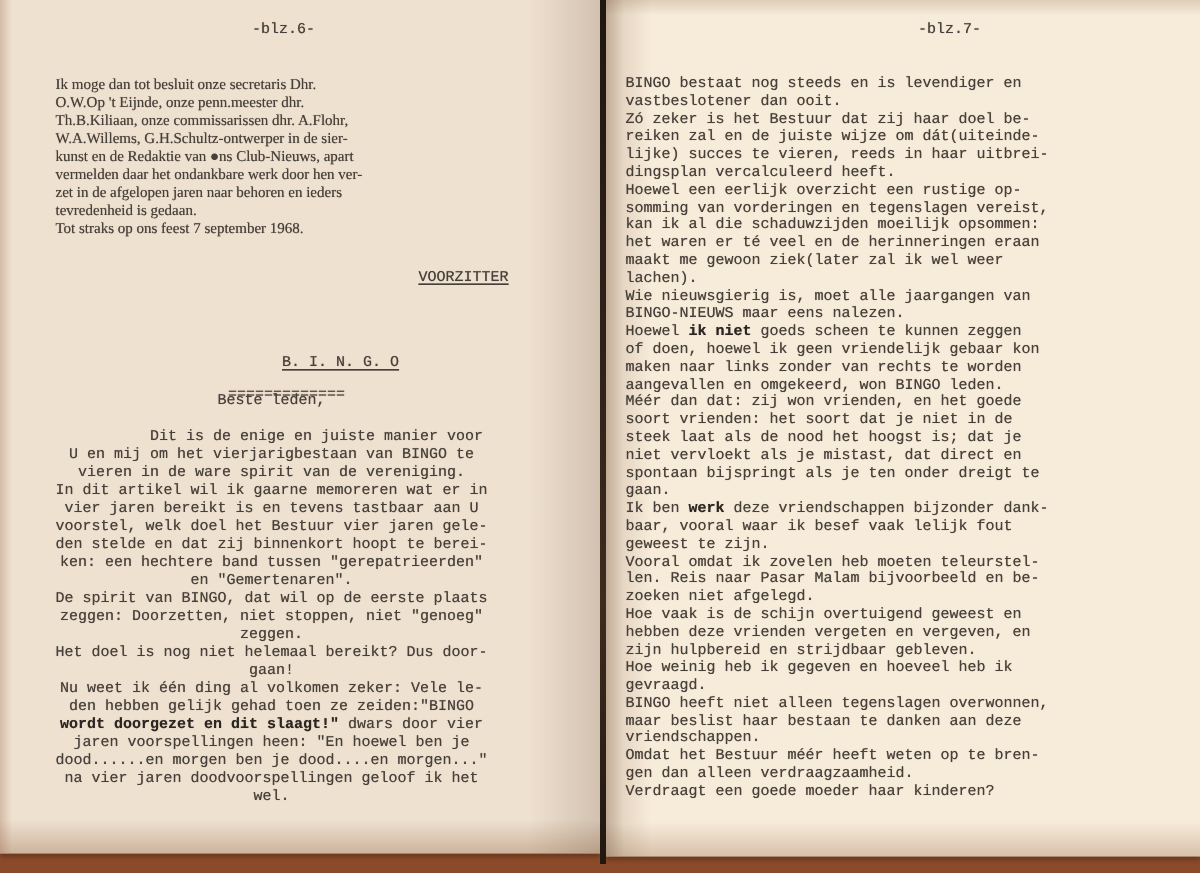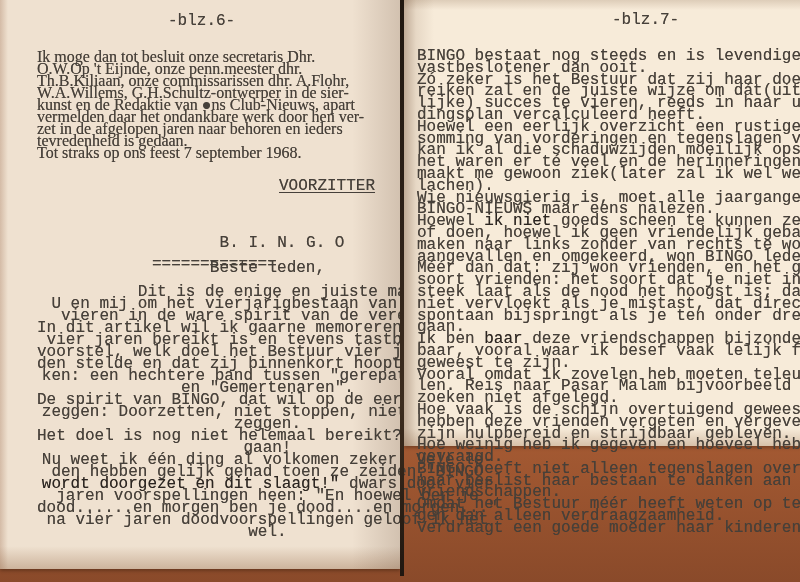--- a/index.html
+++ b/index.html
@@ -20,51 +20,51 @@
   .page{position:absolute;top:0;box-shadow:0 2px 3px rgba(40,20,10,.35);}
   #page-left{
     left:0;width:400px;height:569px;
     background:
       linear-gradient(90deg,rgba(150,100,70,.30) 0px,rgba(150,100,70,0) 8px),
       linear-gradient(90deg,rgba(0,0,0,0) 88%,rgba(80,50,30,.18) 100%),
       linear-gradient(180deg,rgba(0,0,0,0) 96%,rgba(140,95,60,.35) 100%),
       var(--paper-left);
   }
   #page-right{
-    left:404px;width:396px;height:446px;
+    left:404px;width:396px;height:571px;
     background:
       linear-gradient(90deg,rgba(110,75,50,.40) 0px,rgba(110,75,50,.12) 12px,rgba(110,75,50,0) 30px),
       linear-gradient(180deg,rgba(120,85,55,.20) 0px,rgba(120,85,55,0) 10px),
       linear-gradient(180deg,rgba(0,0,0,0) 96%,rgba(140,95,60,.30) 100%),
       var(--paper-right);
   }
   #page-seam{
     position:absolute;left:400px;top:0;width:4px;height:576px;
     background:linear-gradient(180deg,#201710 0%,var(--seam) 40%,#3d2c1e 70%,#201710 100%);
   }
   .tw{
     position:absolute;
     font-family:"Liberation Mono","DejaVu Sans Mono",monospace;
-    font-size:16px;
+    font-size:10px;
     color:var(--ink);
     white-space:pre;
     text-shadow:0 0 0.5px rgba(70,58,46,.65);
   }
   .lh-a{line-height:12px;}
   .lh-b{line-height:11.8px;}
-  .b{font-weight:normal;color:var(--ink-bold);}
+  .b{font-weight:bold;color:var(--ink-bold);}
   #page-number-left{left:168px;top:15px;}
   #closing-paragraph{left:37px;top:51px;font-family:Liberation Serif, serif;}
   #voorzitter-signature{
     left:279px;top:180px;
     text-decoration:underline;
     text-underline-offset:2px;
   }
   #bingo-heading{left:152px;top:228px;line-height:10px;}
-  #bingo-title{text-underline-offset:2px;margin-left:10px;}
+  #bingo-title{text-decoration:underline;text-underline-offset:2px;}
   #bingo-title-underline{display:block;margin-top:1px;}
   #left-body{left:37px;top:262px;text-align:center;}
   #page-number-right{left:208px;top:15px;}
   #right-body{left:13px;top:51px;}
 </style>
 </head>
 <body>
 
 <div id="book-spread">
 
@@ -133,21 +133,21 @@
 Hoewel </span><span class="b">ik niet</span><span> goeds scheen te kunnen zeggen
 of doen, hoewel ik geen vriendelijk gebaar kon
 maken naar links zonder van rechts te worden
 aangevallen en omgekeerd, won BINGO leden.
 Méér dan dat: zij won vrienden, en het goede
 soort vrienden: het soort dat je niet in de
 steek laat als de nood het hoogst is; dat je
 niet vervloekt als je mistast, dat direct en
 spontaan bijspringt als je ten onder dreigt te
 gaan.
-Ik ben </span><span class="b">baar</span><span> deze vriendschappen bijzonder dank-
+Ik ben </span><span class="b">werk</span><span> deze vriendschappen bijzonder dank-
 baar, vooral waar ik besef vaak lelijk fout
 geweest te zijn.
 Vooral omdat ik zovelen heb moeten teleurstel-
 len. Reis naar Pasar Malam bijvoorbeeld en be-
 zoeken niet afgelegd.
 Hoe vaak is de schijn overtuigend geweest en
 hebben deze vrienden vergeten en vergeven, en
 zijn hulpbereid en strijdbaar gebleven.
 Hoe weinig heb ik gegeven en hoeveel heb ik
 gevraagd.

